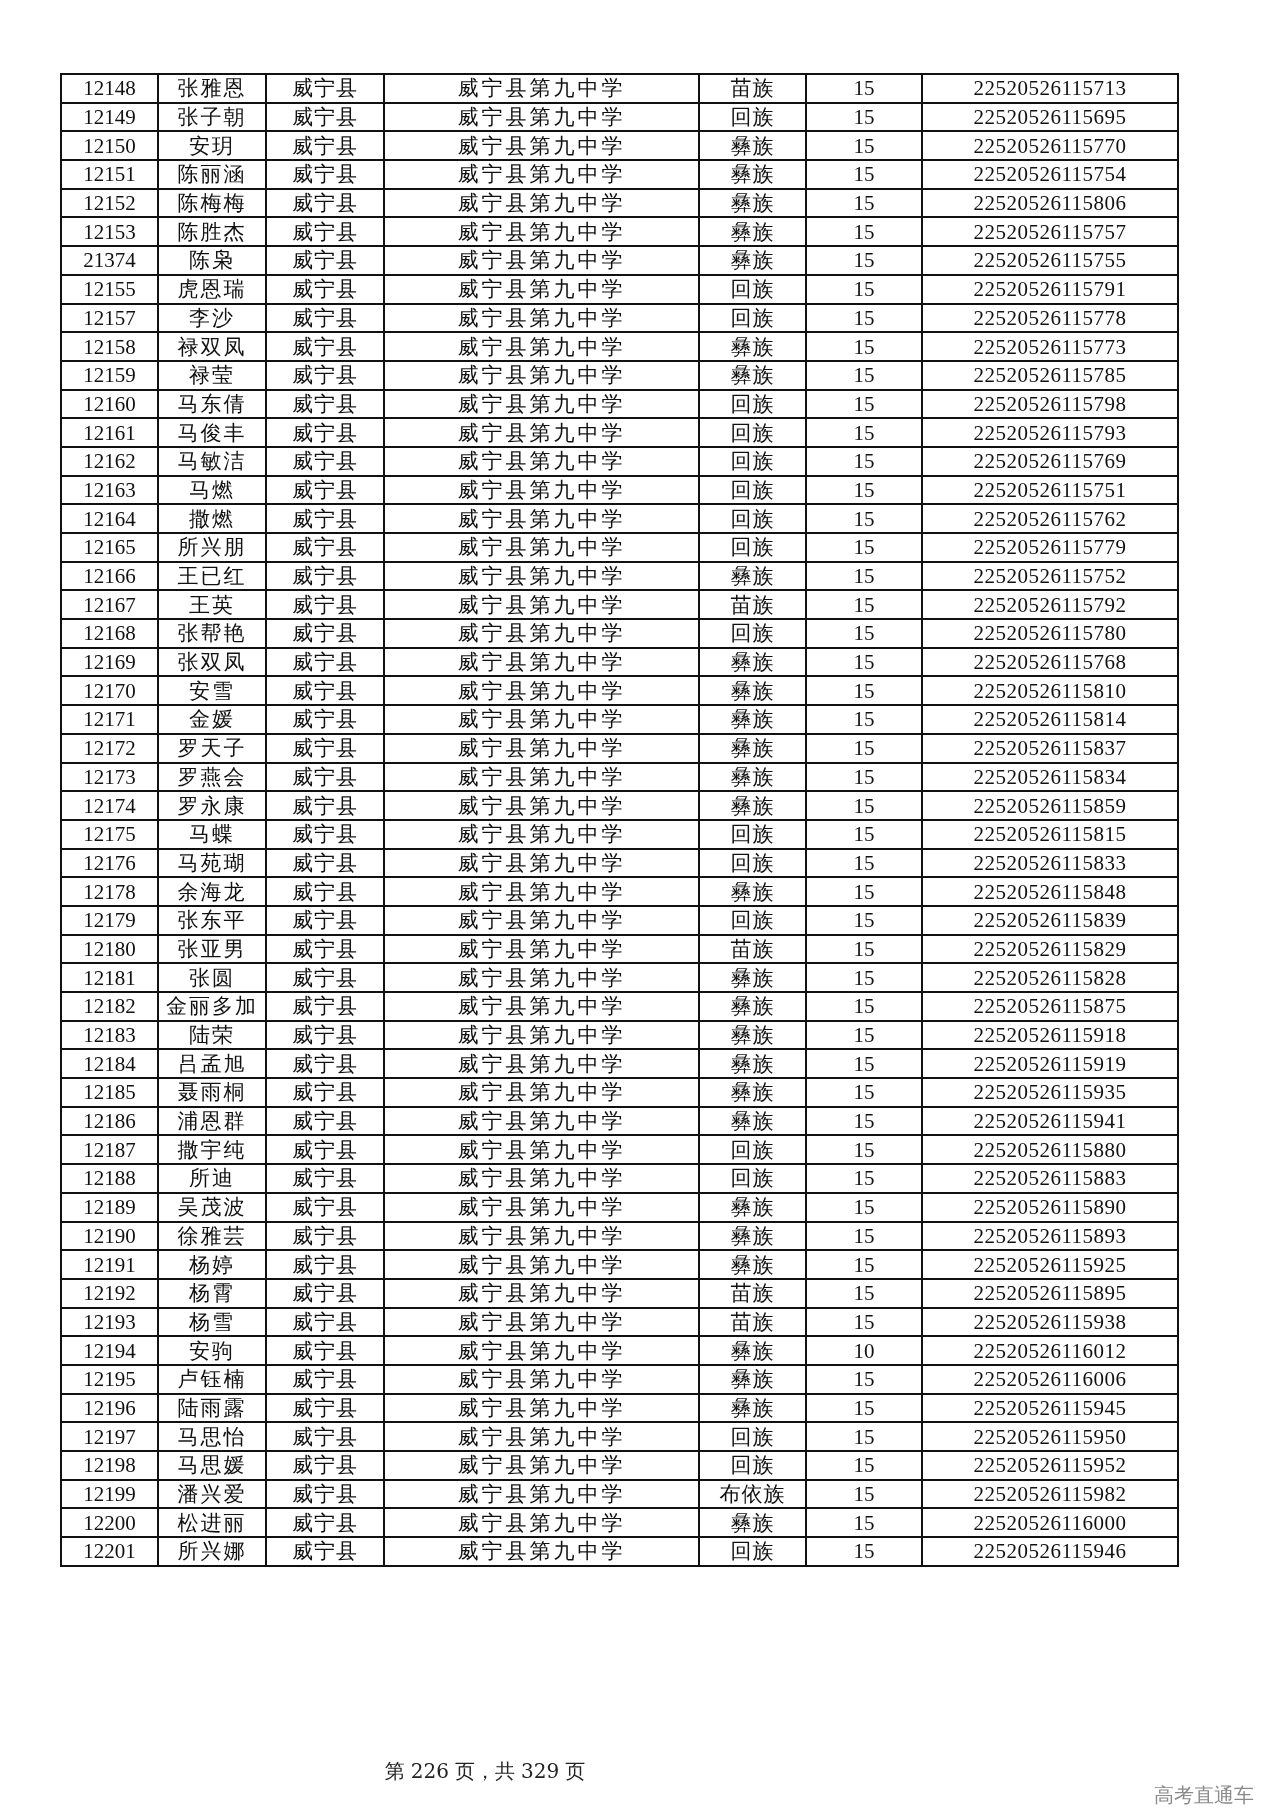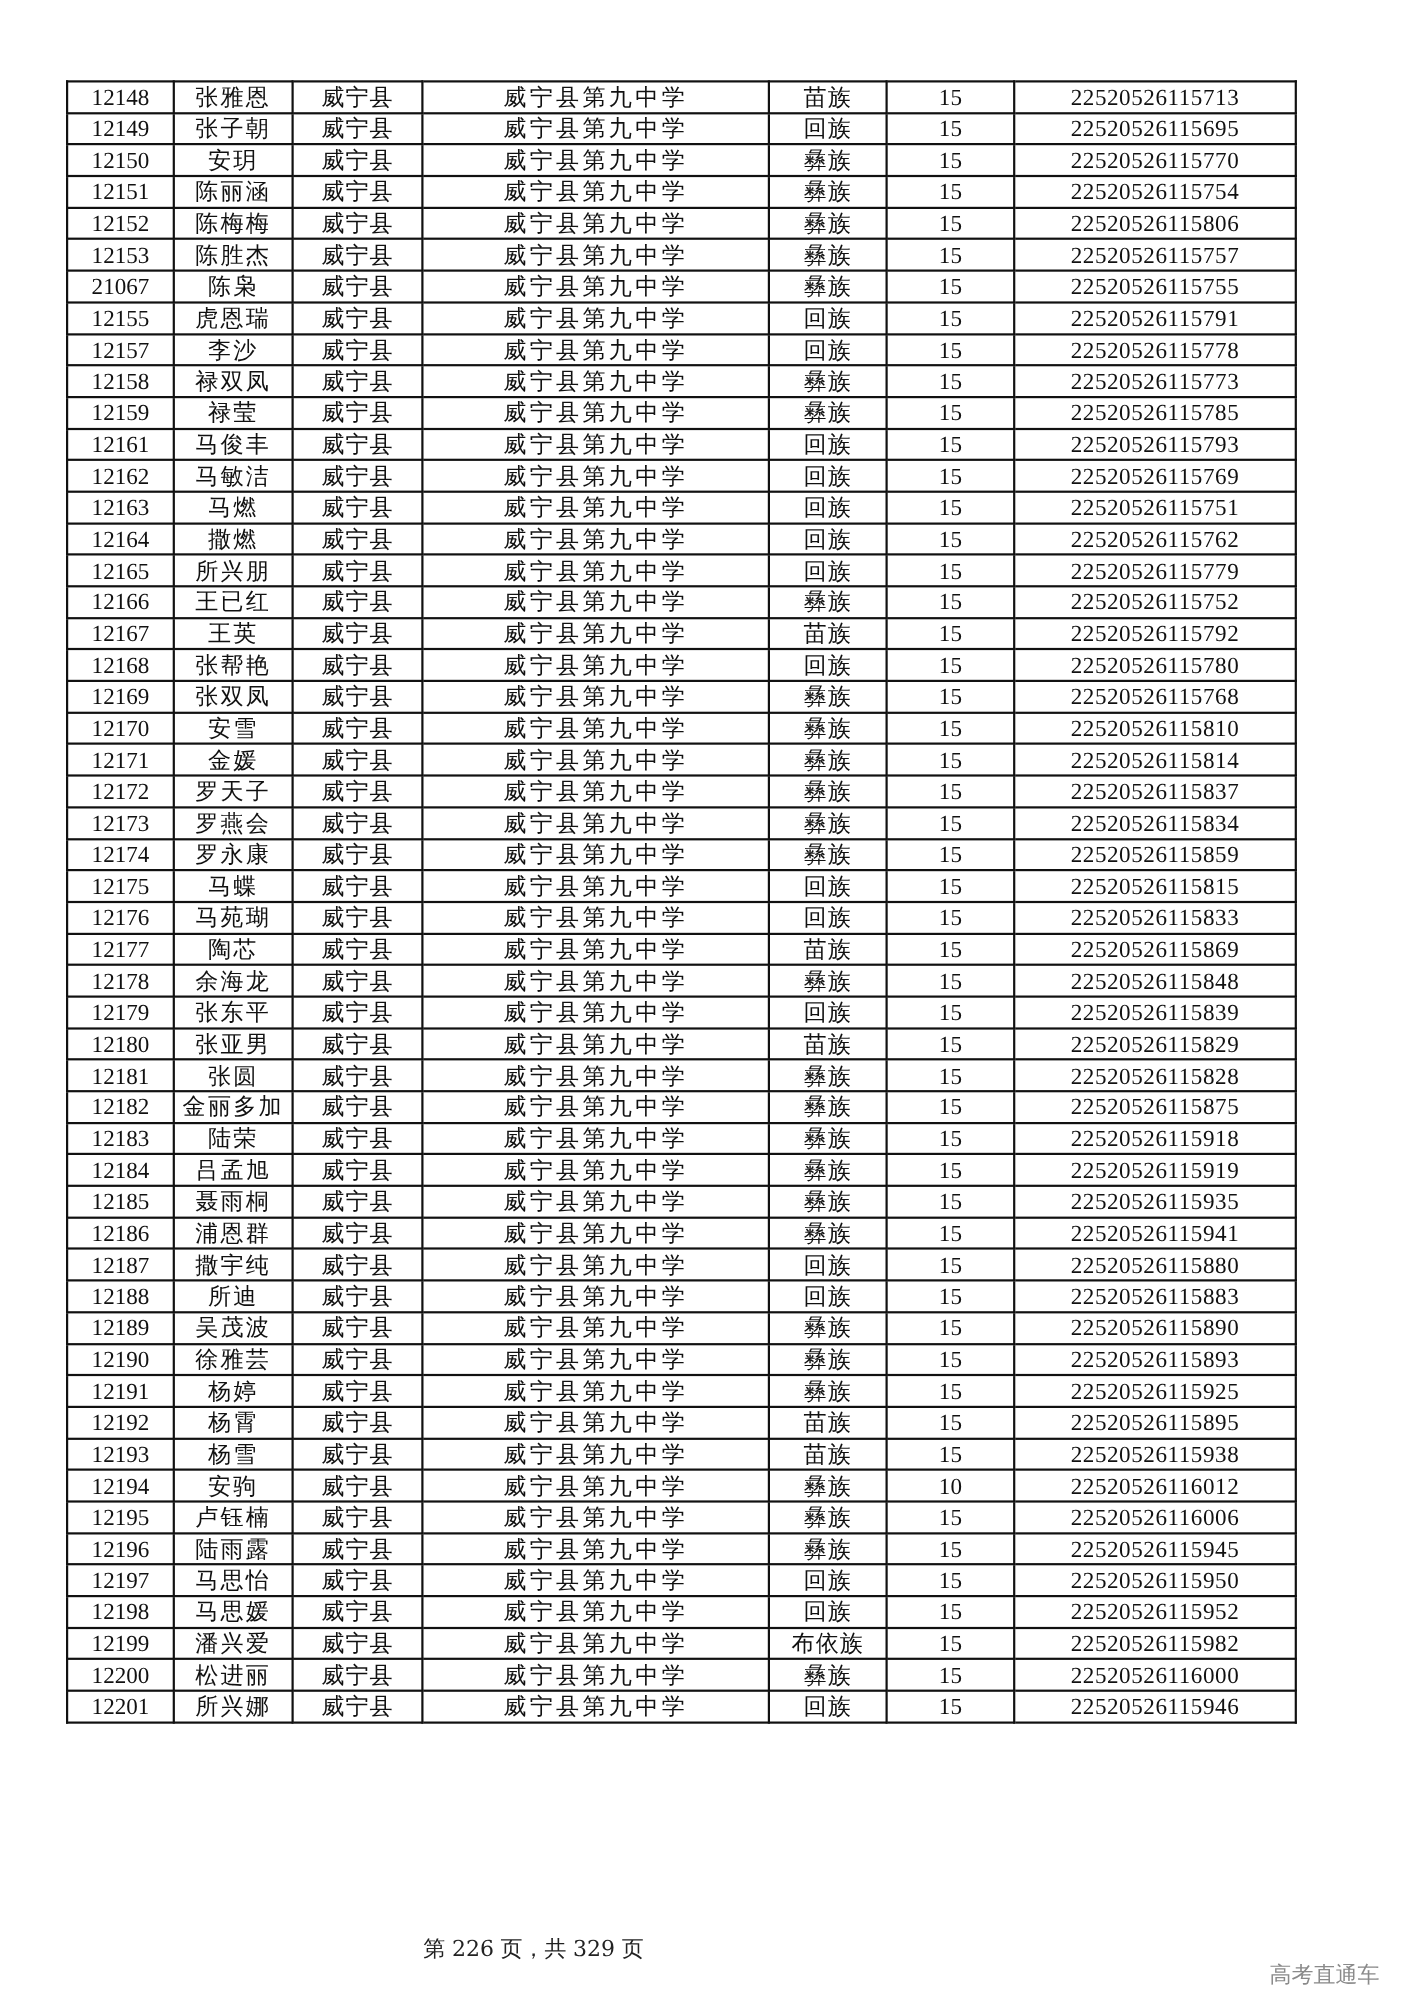--- a/index.html
+++ b/index.html
@@ -86,21 +86,21 @@
         <tr>
           <td class="c-no">12153</td>
           <td class="c-name">陈胜杰</td>
           <td class="c-county">威宁县</td>
           <td class="c-school">威宁县第九中学</td>
           <td class="c-eth">彝族</td>
           <td class="c-pts">15</td>
           <td class="c-id">22520526115757</td>
         </tr>
         <tr>
-          <td class="c-no">21067</td>
+          <td class="c-no">21374</td>
           <td class="c-name">陈枭</td>
           <td class="c-county">威宁县</td>
           <td class="c-school">威宁县第九中学</td>
           <td class="c-eth">彝族</td>
           <td class="c-pts">15</td>
           <td class="c-id">22520526115755</td>
         </tr>
         <tr>
           <td class="c-no">12155</td>
           <td class="c-name">虎恩瑞</td>
@@ -131,20 +131,29 @@
         <tr>
           <td class="c-no">12159</td>
           <td class="c-name">禄莹</td>
           <td class="c-county">威宁县</td>
           <td class="c-school">威宁县第九中学</td>
           <td class="c-eth">彝族</td>
           <td class="c-pts">15</td>
           <td class="c-id">22520526115785</td>
         </tr>
         <tr>
+          <td class="c-no">12160</td>
+          <td class="c-name">马东倩</td>
+          <td class="c-county">威宁县</td>
+          <td class="c-school">威宁县第九中学</td>
+          <td class="c-eth">回族</td>
+          <td class="c-pts">15</td>
+          <td class="c-id">22520526115798</td>
+        </tr>
+        <tr>
           <td class="c-no">12161</td>
           <td class="c-name">马俊丰</td>
           <td class="c-county">威宁县</td>
           <td class="c-school">威宁县第九中学</td>
           <td class="c-eth">回族</td>
           <td class="c-pts">15</td>
           <td class="c-id">22520526115793</td>
         </tr>
         <tr>
           <td class="c-no">12162</td>
@@ -273,29 +282,20 @@
           <td class="c-id">22520526115815</td>
         </tr>
         <tr>
           <td class="c-no">12176</td>
           <td class="c-name">马苑瑚</td>
           <td class="c-county">威宁县</td>
           <td class="c-school">威宁县第九中学</td>
           <td class="c-eth">回族</td>
           <td class="c-pts">15</td>
           <td class="c-id">22520526115833</td>
-        </tr>
-        <tr>
-          <td class="c-no">12177</td>
-          <td class="c-name">陶芯</td>
-          <td class="c-county">威宁县</td>
-          <td class="c-school">威宁县第九中学</td>
-          <td class="c-eth">苗族</td>
-          <td class="c-pts">15</td>
-          <td class="c-id">22520526115869</td>
         </tr>
         <tr>
           <td class="c-no">12178</td>
           <td class="c-name">余海龙</td>
           <td class="c-county">威宁县</td>
           <td class="c-school">威宁县第九中学</td>
           <td class="c-eth">彝族</td>
           <td class="c-pts">15</td>
           <td class="c-id">22520526115848</td>
         </tr>

